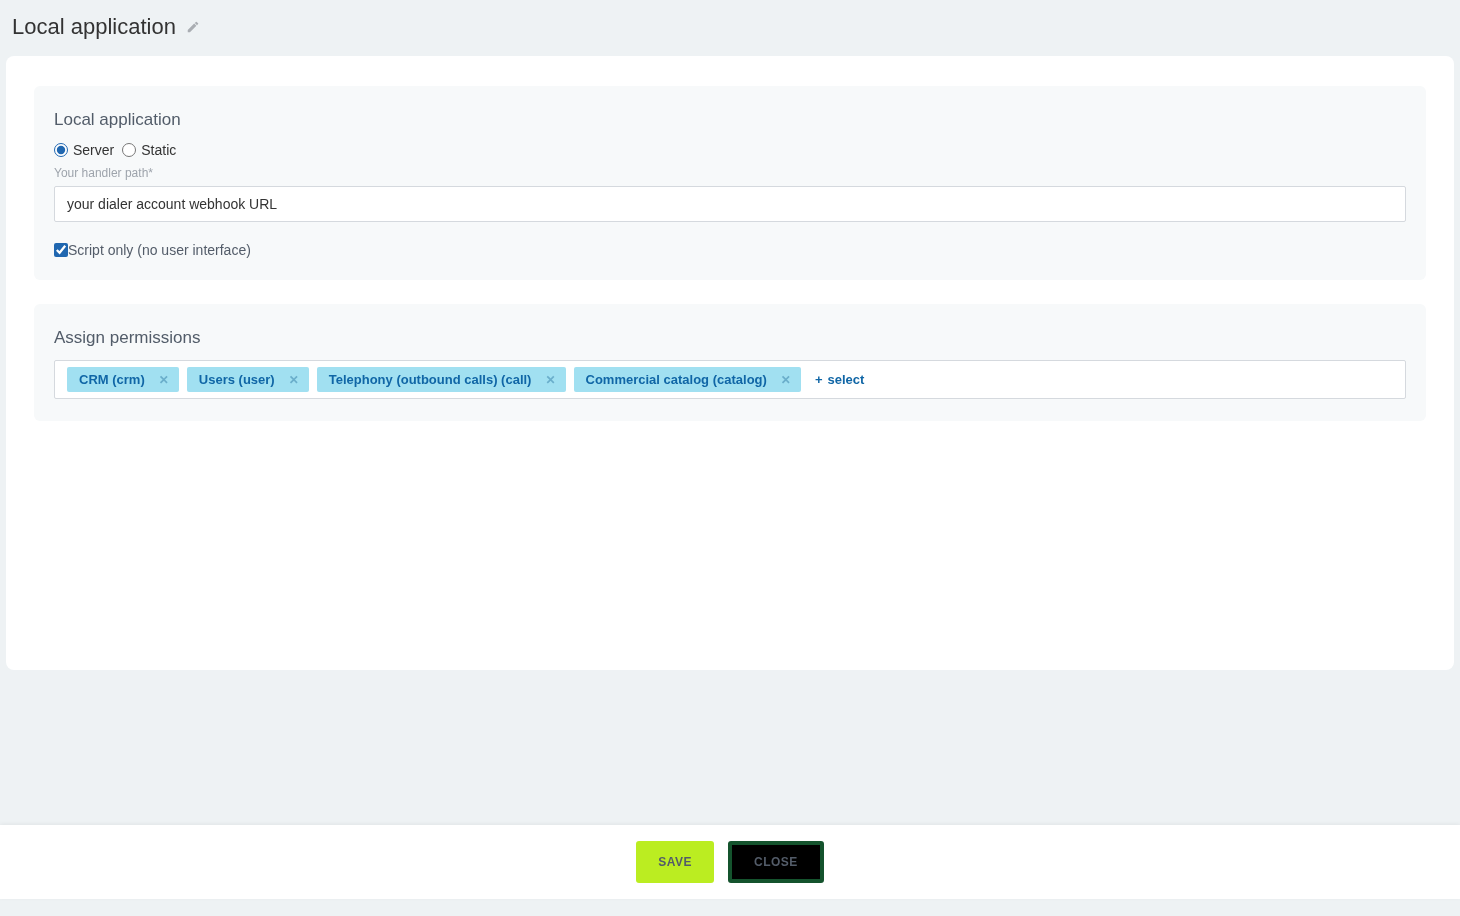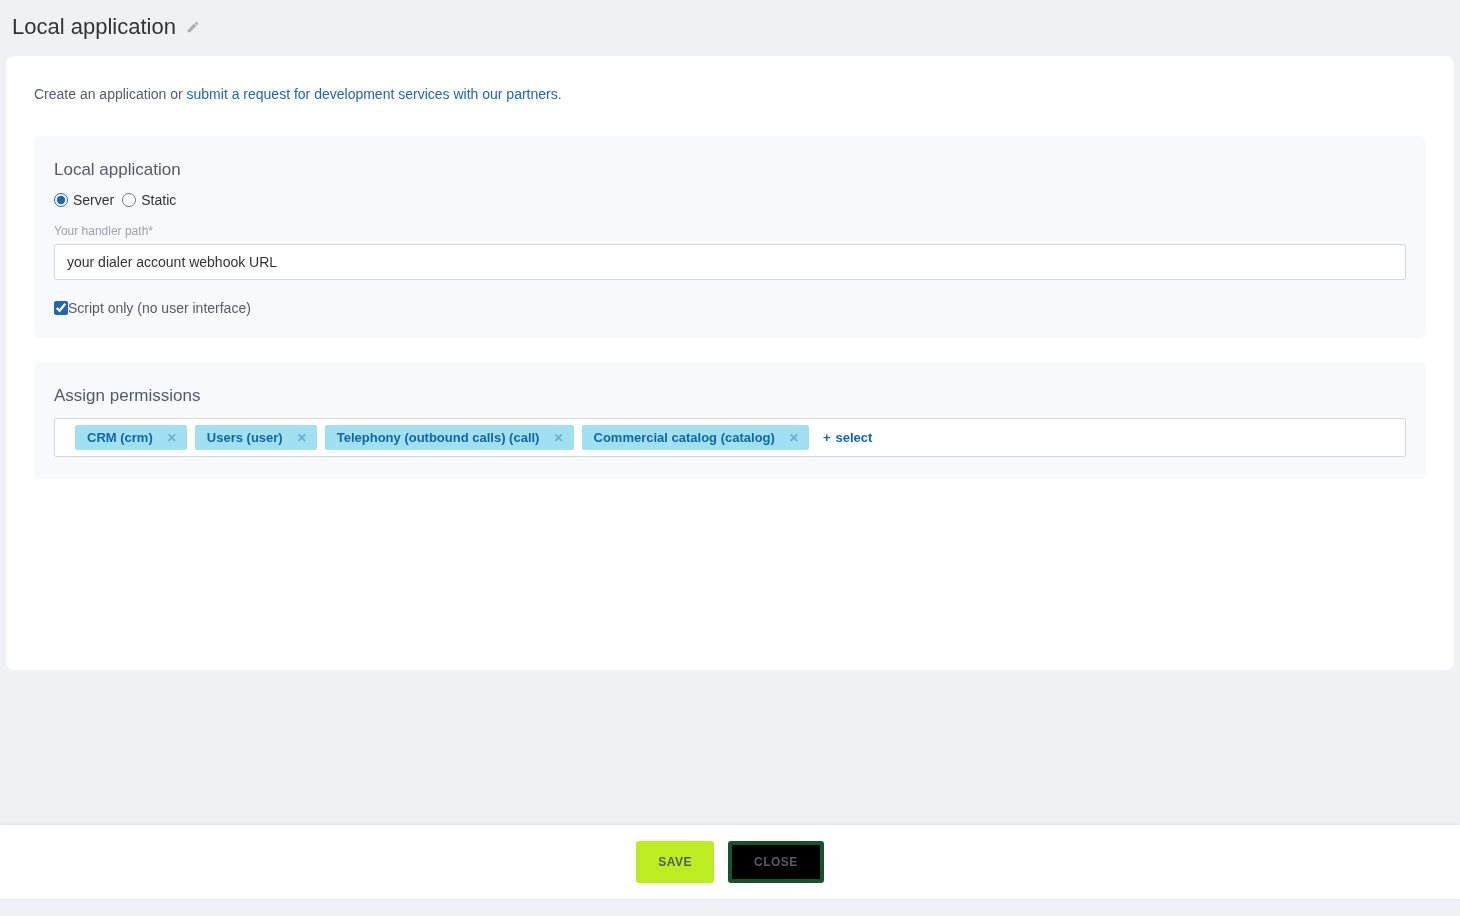--- a/index.html
+++ b/index.html
@@ -60,21 +60,21 @@
     .section-title {
       font-size: 17px;
       font-weight: 400;
       color: #525c69;
       margin-bottom: 12px;
     }
     .radio-group {
       display: flex;
       gap: 8px;
       align-items: center;
-      margin-bottom: 16px;
+      margin-bottom: 8px;
     }
     .radio-item {
       display: flex;
       align-items: center;
       gap: 5px;
       cursor: pointer;
     }
     .radio-item input[type="radio"] {
       width: 14px;
       height: 14px;
@@ -120,21 +120,21 @@
     }
     .checkbox-row label {
       font-size: 14px;
       color: #535c69;
       cursor: pointer;
     }
     .permissions-box {
       background: #fff;
       border: 1px solid #d5d9de;
       border-radius: 2px;
-      padding: 6px 20px;
+      padding: 6px 12px;
       display: flex;
       flex-wrap: wrap;
       align-items: center;
       gap: 8px;
     }
     .tag {
       background: #a1e0f1;
       border-radius: 2px;
       display: inline-flex;
       align-items: center;
@@ -203,23 +203,20 @@
   <span class="page-title">Local application</span>
   <span class="edit-icon">
     <svg viewBox="0 0 24 24" fill="currentColor">
         <path d="M3 17.25V21h3.75l11.06-11.06-3.75-3.75L3 17.25zM20.71 7.04a1 1 0 0 0 0-1.41l-2.34-2.34a1 1 0 0 0-1.41 0l-1.83 1.83 3.75 3.75 1.83-1.83z"></path>
       </svg>
   </span>
 </div>
 
 <div class="card">
 
-  <p class="intro-text">
-    <span>Create an application or </span><a class="intro-link">submit a request for development services with our partners</a><span>.</span>
-  </p>
 
   <div class="section">
     <div class="section-title">Local application</div>
 
     <div class="radio-group">
       <div class="radio-item">
         <input type="radio" name="apptype" id="r-server" checked="" style="">
         <label for="r-server">Server</label>
       </div>
       <div class="radio-item">

